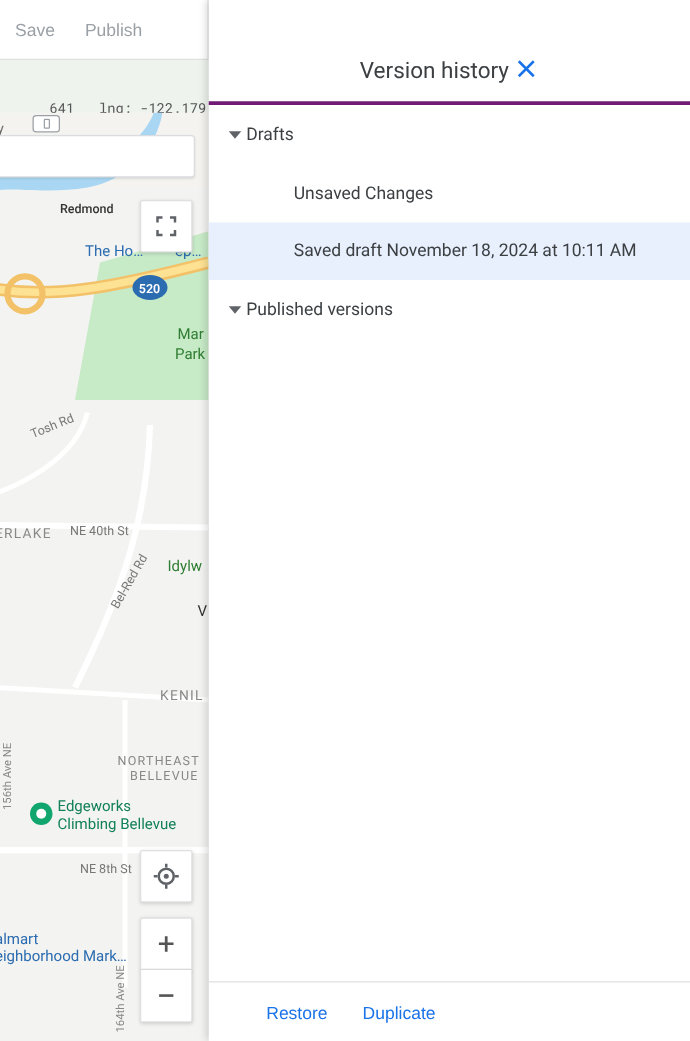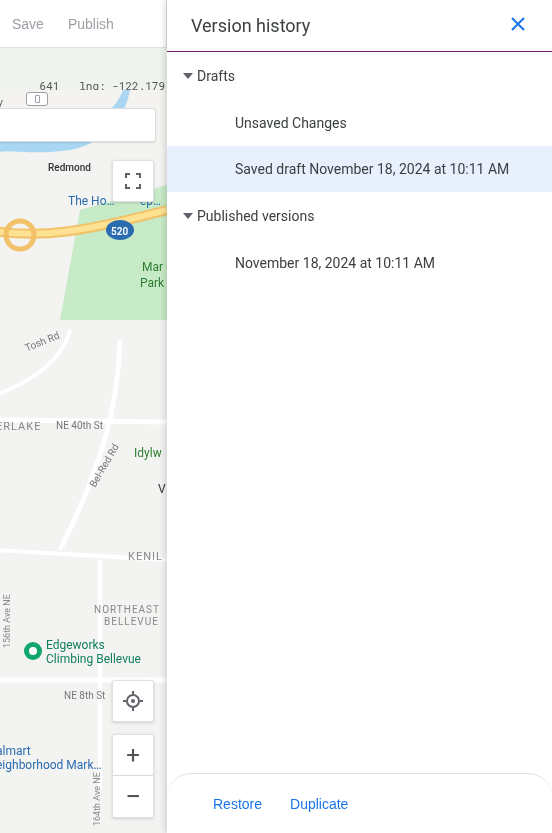--- a/index.html
+++ b/index.html
@@ -20,32 +20,32 @@
 
   .fs-btn { position: absolute; left: 112px; top: 160px; width: 42px; height: 42px; background: #fff; border: 1px solid #e0e0e0; border-radius: 2px; box-shadow: 0 1px 3px rgba(0,0,0,0.15); display:flex; align-items:center; justify-content:center; cursor:pointer; }
 
   .locate-btn, .zoom-in, .zoom-out { position: absolute; left: 112px; width: 42px; height: 42px; background: #fff; border: 1px solid #e0e0e0; box-shadow: 0 1px 3px rgba(0,0,0,0.15); display:flex; align-items:center; justify-content:center; cursor:pointer; }
   .locate-btn { top: 680px; border-radius: 2px; }
   .zoom-in { top: 734px; border-radius: 2px 2px 0 0; font-size: 24px; color:#555; }
   .zoom-out { top: 776px; border-radius: 0 0 2px 2px; font-size: 28px; color:#555; border-top: none; }
 
   
   .panel { position: absolute; left: 167px; top: 0; width: 385px; height: 833px; background: #fff; box-shadow: -2px 0 6px rgba(0,0,0,0.15); display:flex; flex-direction:column; }
-  .panel-header { height: 52px; border-bottom: 1px solid #701a75; display:flex; align-items:center; justify-content:space-between; padding: 0 20px 0 24px; }
+  .panel-header { height: 52px; border-bottom: 3px solid #701a75; display:flex; align-items:center; justify-content:center; padding: 0 20px 0 24px; margin-top: 32px; }
   .panel-header h1 { font-size: 18px; font-weight: 400; color: #3c4043; }
   .close-btn { border:none; background:none; cursor:pointer; padding:4px; }
 
   .section-header { height: 48px; display:flex; align-items:center; padding-left: 16px; gap: 4px; cursor:pointer; }
   .section-header span { font-size: 14px; color: #3c4043; }
   .tri { width:0; height:0; border-left:5px solid transparent; border-right:5px solid transparent; border-top:6px solid #5f6368; }
 
   .vh-item { height: 46px; display:flex; align-items:center; padding-left: 68px; font-size: 14px; color: #3c4043; cursor:pointer; }
   .vh-item.selected { background: #e8f0fe; }
 
-  .panel-footer { margin-top:auto; height: 60px; border-top: 1px solid #e0e0e0; display:flex; align-items:center; gap: 28px; padding-left: 46px; border-radius: 24px; }
+  .panel-footer { margin-top:auto; height: 48px; border-top: 1px solid #e0e0e0; display:flex; align-items:center; gap: 28px; padding-left: 46px; }
   .panel-footer button { border:none; background:none; font-size:14px; font-weight:500; color:#1a73e8; cursor:pointer; }
 
   .lbl { position:absolute; font-family: Roboto, Arial, sans-serif; white-space:nowrap; }
 </style>
 </head>
 <body>
 
 <div class="root">
 
   <div class="left-pane">
@@ -151,20 +151,19 @@
       <span class="tri"></span>
       <span>Drafts</span>
     </div>
     <div class="vh-item">Unsaved Changes</div>
     <div class="vh-item selected">Saved draft November 18, 2024 at 10:11 AM</div>
 
     <div class="section-header">
       <span class="tri"></span>
       <span>Published versions</span>
     </div>
-    <div class="vh-item">November 18, 2024 at 10:11 AM</div>
 
     <div class="panel-footer">
       <button>Restore</button>
       <button>Duplicate</button>
     </div>
   </div>
 </div>
 
 </body></html>

